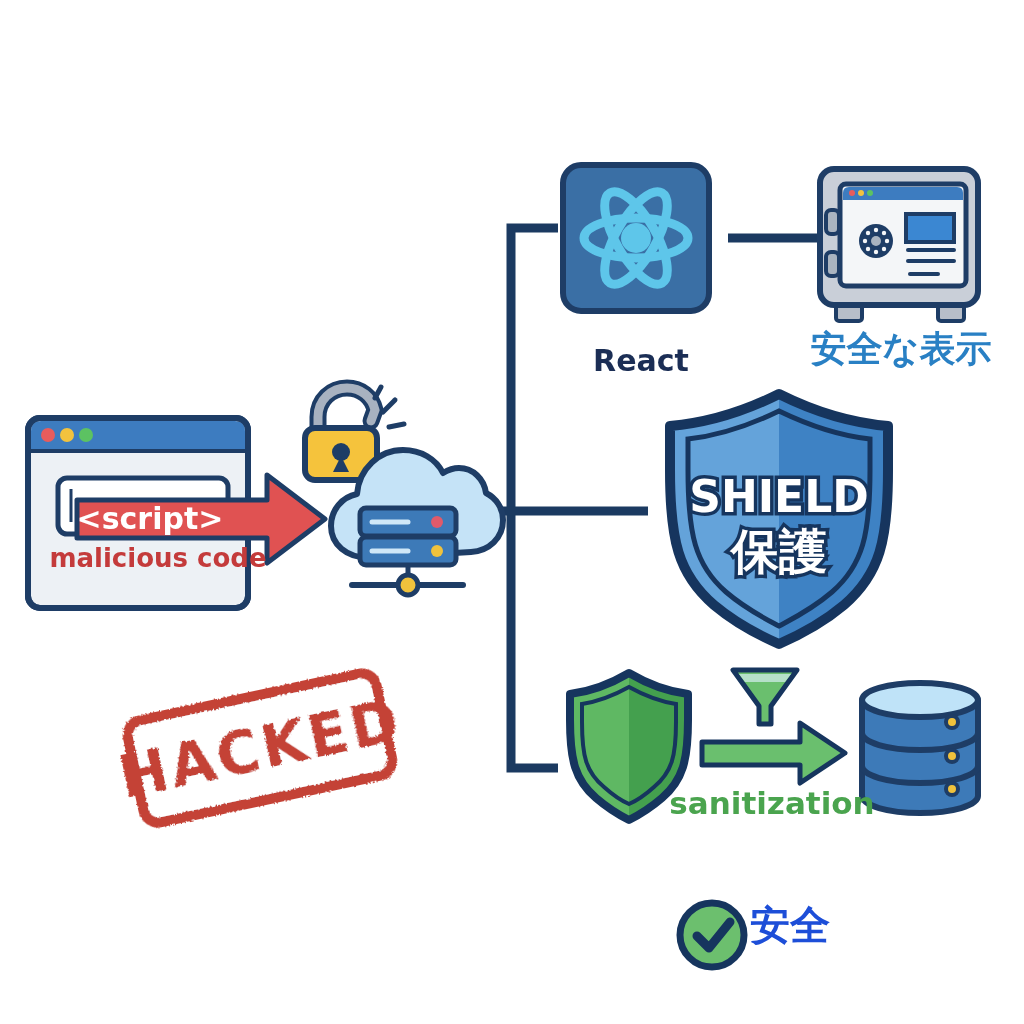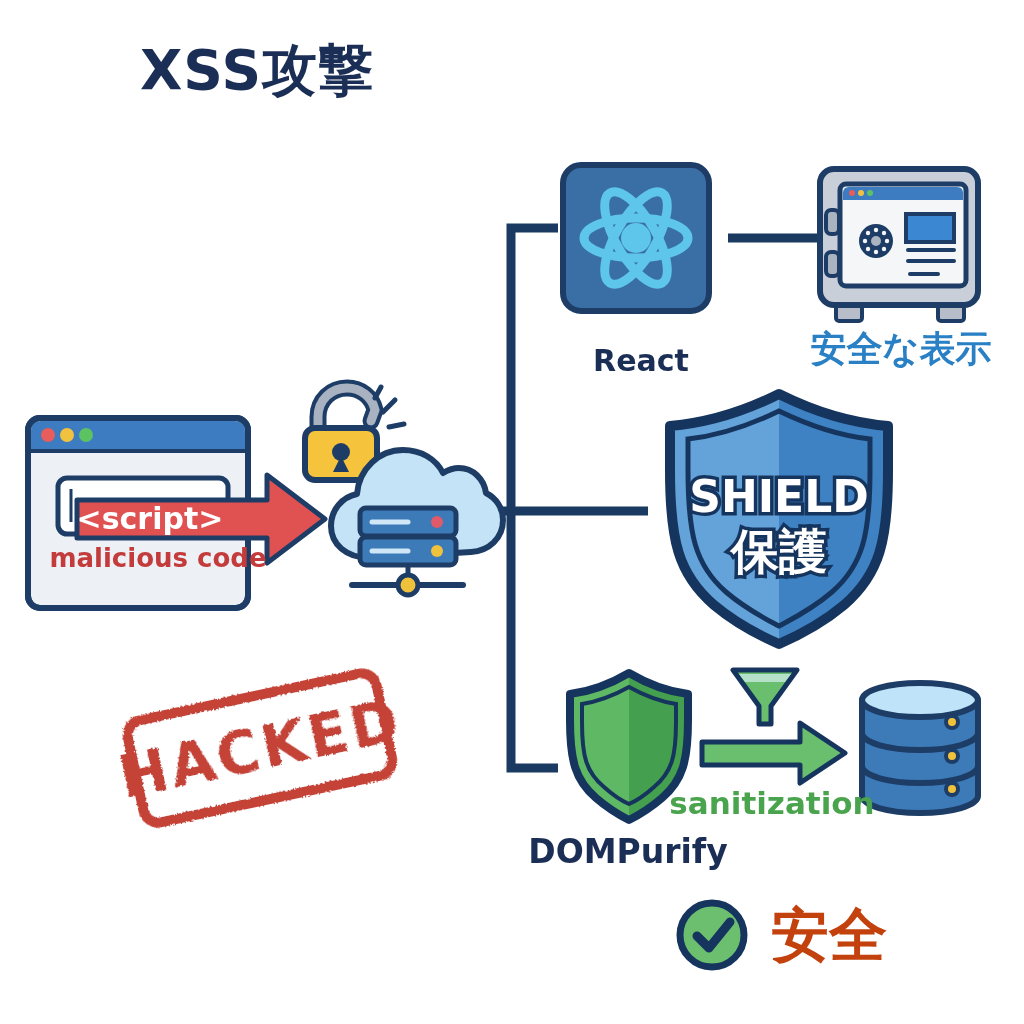--- a/index.html
+++ b/index.html
@@ -6,21 +6,21 @@
   .canvas{
     position:relative;width:1024px;height:1024px;background:#ffffff;overflow:hidden;
     font-family:"DejaVu Sans","Liberation Sans",sans-serif;
   }
   .label{position:absolute;text-align:center;line-height:1.12;}
   .title{font-size:55px;font-weight:800;color:#1b2e55;letter-spacing:1px;}
   .react-label{left:541px;top:344px;width:200px;font-size:30px;font-weight:700;color:#1b2e55;}
   .safe-display{left:761px;top:329px;width:280px;font-size:36px;font-weight:700;color:#2980c4;}
   .dompurify{left:478px;top:834px;width:300px;font-size:33px;font-weight:800;color:#1b2e55;}
   .sanitization{left:622px;top:786px;width:300px;font-size:31px;font-weight:700;color:#4aa44e;}
-  .final-safe{left:771px;top:903px;width:200px;font-size:58px;font-weight:800;color:#c2410c;text-align:left;}
+  .final-safe{left:750px;top:903px;width:200px;font-size:40px;font-weight:800;color:#1d4ed8;text-align:left;}
   svg{position:absolute;left:0;top:0;}
   svg text{font-family:"DejaVu Sans","Liberation Sans",sans-serif;}
   .svg-script{font-size:30px;font-weight:bold;fill:#ffffff;}
   .svg-malicious{font-size:26px;font-weight:bold;fill:#c43b3b;}
   .svg-shield{font-size:44px;font-weight:bold;fill:#ffffff;stroke:#16355e;stroke-width:7px;paint-order:stroke;}
   .svg-shield-kanji{font-size:48px;font-weight:bold;fill:#ffffff;stroke:#16355e;stroke-width:7px;paint-order:stroke;}
   .svg-hacked{font-size:58px;font-weight:800;fill:#c23b2e;letter-spacing:3px;}
 </style>
 </head>
 <body>
@@ -186,24 +186,22 @@
           <circle cx="952" cy="789" r="4" fill="#f0c23c"></circle>
       </g>
     </g>
 
     <g>
       <circle cx="712" cy="935" r="32" fill="#6cbf6e" stroke="#16355e" stroke-width="7"></circle>
       <path d="M697,936 L709,948 L730,922" fill="none" stroke="#16355e" stroke-width="9" stroke-linecap="round" stroke-linejoin="round"></path>
     </g>
   </svg>
 
-  <div class="label title" style="left:107px;top:40px;width:300px;">XSS攻撃</div>
 
   <div class="label react-label">
     <div>React</div>
   </div>
 
   <div class="label safe-display">安全な表示</div>
-  <div class="label dompurify">DOMPurify</div>
   <div class="label sanitization">sanitization</div>
   <div class="label final-safe">安全</div>
 
 </div>
 
 </body></html>

